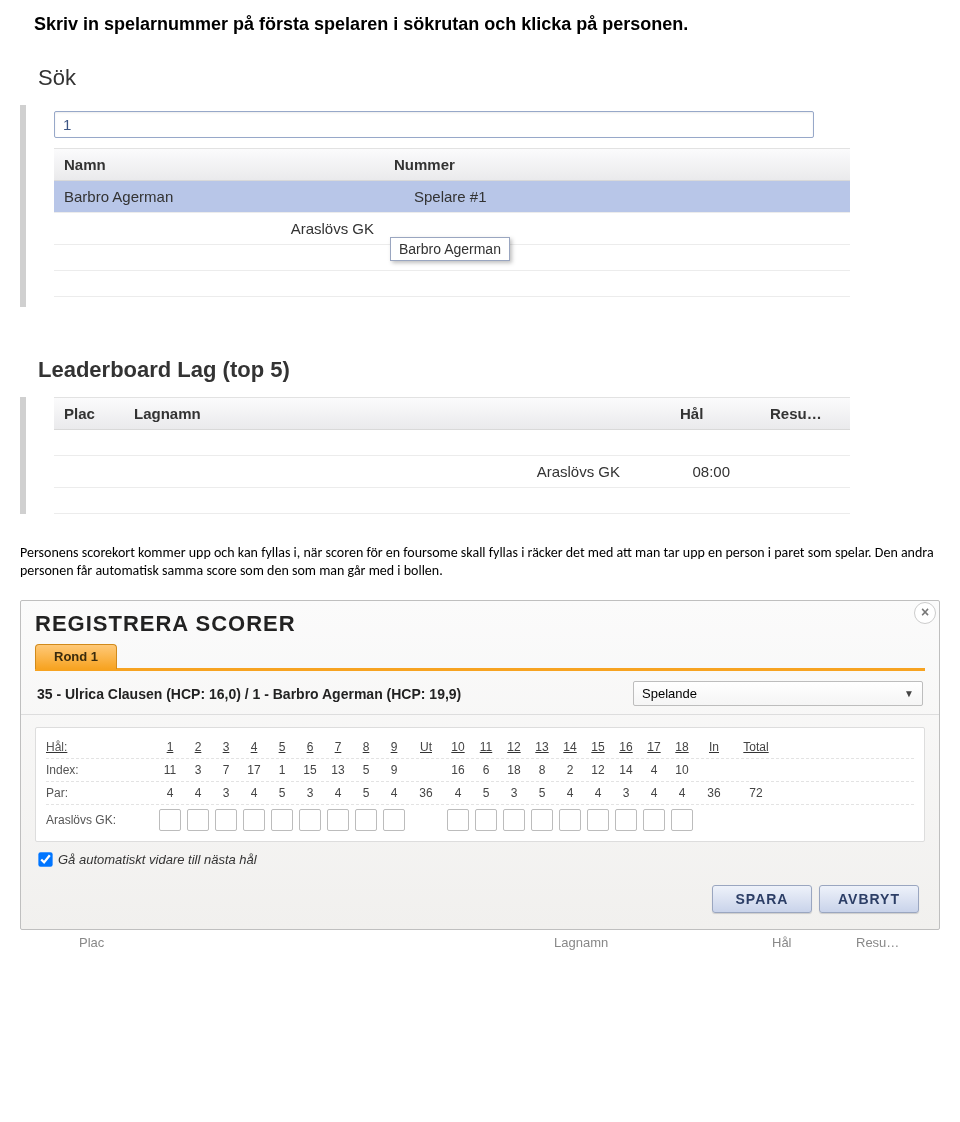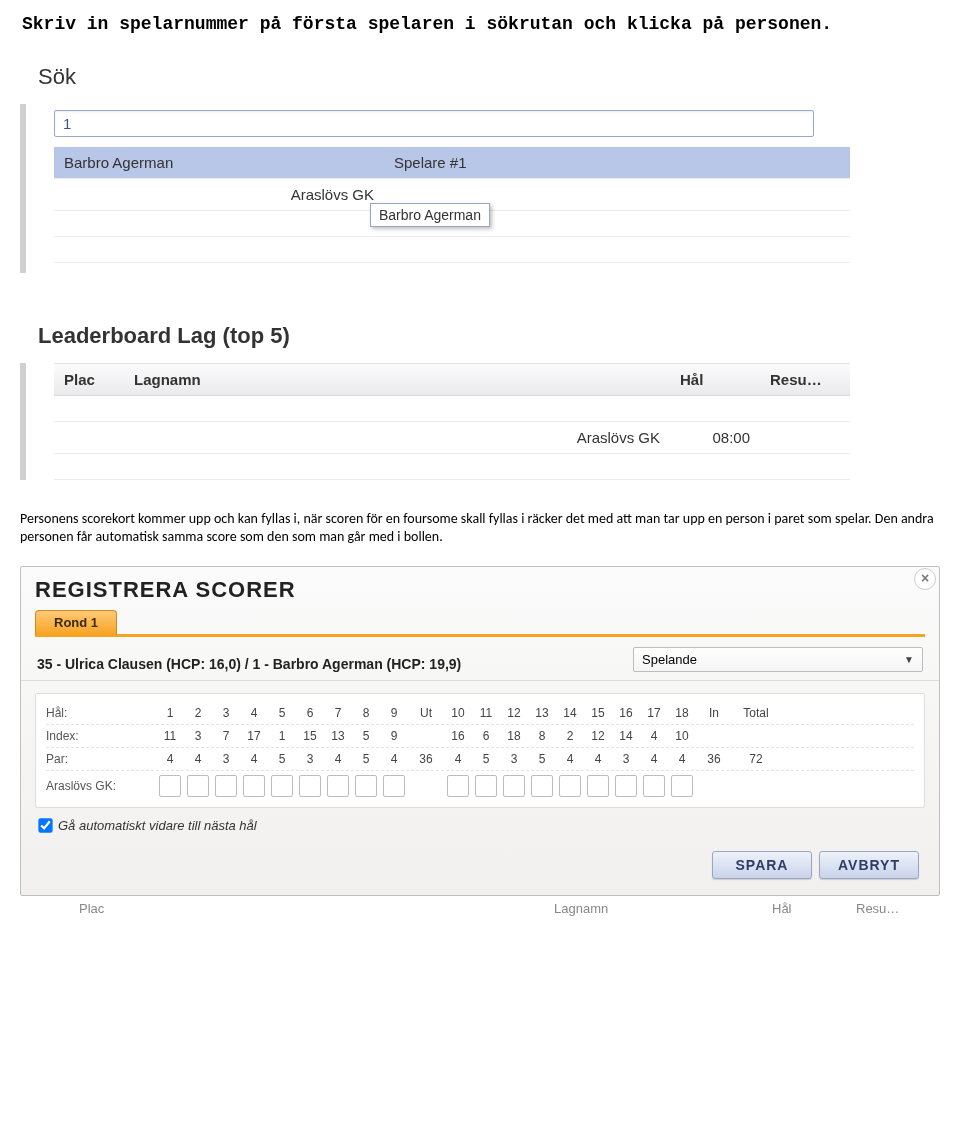--- a/index.html
+++ b/index.html
@@ -1,29 +1,29 @@
 <!DOCTYPE html>
 <html><head>
 <meta charset="utf-8">
 <style>
   * { box-sizing: border-box; margin: 0; padding: 0; }
   body { font-family: "Segoe UI", Arial, sans-serif; background: #fff; color: #000; }
   .page { width: 960px; margin: 0 auto; padding: 8px 20px 40px 20px; }
-  .instr { font-size: 18px; font-weight: 700; margin: 6px 0 30px 2px; font-family: Liberation Mono, monospace; }
+  .instr { font-size: 18px; font-weight: 700; margin: 6px 0 30px 14px; font-family: Liberation Sans, sans-serif; }
   .body-text { font-size: 14px; margin: 30px 0 20px 0; line-height: 1.3; font-family: "Calibri", Arial, sans-serif; }
 
   
   .shot1 { width: 830px; margin-left: 0; }
   .sok-heading { font-size: 22px; color: #333; margin: 15px 0 14px 18px; font-weight: 400; }
   .sok-block { border-left: 6px solid #d0d0d0; padding: 6px 0 10px 28px; margin-bottom: 50px; }
   .search-field { width: 760px; border: 1px solid #97a8c9; border-radius: 2px; padding: 4px 8px; font-size: 15px; color: #3c5583; background: #fff; box-shadow: inset 0 1px 2px rgba(0,0,0,0.08); }
   .grid { margin-top: 10px; }
   .ghead { display: flex; background: linear-gradient(#fbfbfc,#eaeaec); border-bottom: 1px solid #d9d9d9; border-top: 1px solid #e2e2e2; font-size: 15px; font-weight: 700; color: #333; }
   .ghead .gc { padding: 7px 10px; }
-  .grow { display: flex; font-size: 15px; color: #333; border-bottom: 1px solid #ececec; }
+  .grow { display: flex; font-size: 15px; color: #333; border-bottom: 1px solid #ececec; gap: 20px; }
   .grow .gc { padding: 7px 10px; }
   .row-selected { background: #b8c6e8; }
   .row-white { background: #fff; text-align: right; }
   .row-plain { background: #fff; height: 26px; }
   .grid1 .c1 { flex: 0 0 330px; }
   .grid1 .c2 { flex: 1; position: relative; }
   .tooltip { position: absolute; left: -14px; top: 24px; background: #fff; border: 1px solid #9aa6c0; padding: 3px 8px; font-size: 14px; color: #333; box-shadow: 2px 2px 4px rgba(0,0,0,0.25); white-space: nowrap; }
 
   .lb-heading { font-size: 22px; color: #333; margin: 0 0 14px 18px; font-weight: 700; }
   .lb-block { border-left: 6px solid #d0d0d0; padding: 0 0 0 28px; }
@@ -34,28 +34,28 @@
 
   
   .shot2-wrap { position: relative; width: 920px; margin-top: 10px; }
   .dim-banner { position: absolute; top: 3px; right: 36px; background: #fff; border:1px solid #ccc; border-radius: 2px; padding: 2px 10px; font-size: 12px; color: #555; letter-spacing: 1px; z-index: 1; }
   .close-x { position: absolute; top: 2px; right: 4px; width: 22px; height: 22px; border-radius: 11px; background: #fff; border: 1px solid #ccc; text-align: center; line-height: 19px; font-weight: 700; color: #777; font-size: 14px; z-index: 3; cursor: pointer; }
   .modal { position: relative; margin-top: 14px; border: 1px solid #bfbfbf; background: linear-gradient(#fbfbfb,#f1f0ee); border-radius: 2px; z-index: 2; padding-bottom: 10px; }
   .modal-title { font-size: 22px; font-weight: 700; letter-spacing: 1px; padding: 10px 14px 6px 14px; color: #222; }
   .tabs { padding: 0 14px; }
   .tab { display: inline-block; background: linear-gradient(#ffc978,#f7a321); border: 1px solid #d18a1b; border-bottom: none; border-radius: 4px 4px 0 0; padding: 4px 18px 5px 18px; font-size: 13px; font-weight: 700; color: #3a2b0d; position: relative; bottom: -1px; }
   .tab-rule { border-top: 3px solid #f7a321; margin: 0 14px; }
-  .player-row { display: flex; align-items: flex-end; padding: 10px 16px 8px 16px; border-bottom: 1px solid #ddd; }
+  .player-row { display: flex; align-items: center; padding: 10px 16px 8px 16px; border-bottom: 1px solid #ddd; }
   .player-name { font-size: 14px; font-weight: 700; color: #222; flex: 1; }
   .role-select { width: 290px; border: 1px solid #bdbdbd; border-radius: 2px; padding: 4px 8px; font-size: 13px; background: linear-gradient(#fff,#f5f5f5); display: flex; justify-content: space-between; align-items: center; cursor: pointer; }
   .chev { font-size: 10px; color: #444; }
 
   .score-panel { margin: 12px 14px 0 14px; background: #fff; border: 1px solid #ddd; border-radius: 2px; padding: 8px 10px 6px 10px; }
   .srow { display: flex; align-items: center; font-size: 12px; color: #333; padding: 4px 0; border-top: 1px dashed #e3e3e3; }
-  .srow:first-child { border-top: none; }
+  .srow:first-child { border-top: none; text-decoration: underline; }
   .srow .lbl { flex: 0 0 110px; font-size: 12px; color: #555; }
   .scols { flex: 1; display: grid; grid-template-columns:
     repeat(9, 28px) 36px 
     repeat(9, 28px) 36px 
     48px; 
     gap: 0; align-items: center; }
   .scols span { text-align: center; font-size: 12px; color: #444; }
   .score-input { width: 22px; height: 22px; border: 1px solid #bcbcbc; border-radius: 2px; margin: 0 auto; display: block; text-align: center; font-size: 12px; }
   .auto-row { display: flex; align-items: center; gap: 6px; padding: 10px 18px 0 18px; font-size: 13px; color: #333; font-style: italic; }
   .auto-row input { transform: scale(1.1); }
@@ -73,20 +73,24 @@
 <body>
 <div class="page">
 
 <p class="instr">Skriv in spelarnummer på första spelaren i sökrutan och klicka på personen.</p>
 
 <div class="shot1">
   <div class="sok-heading">Sök</div>
   <div class="sok-block">
     <input class="search-field" value="1" style="">
     <div class="grid grid1">
+      <div class="ghead">
+        <div class="gc c1">Namn</div>
+        <div class="gc c2">Nummer</div>
+      </div>
       <div class="grow row-selected">
         <div class="gc c1">Barbro Agerman</div>
         <div class="gc c2">Spelare #1</div>
       </div>
       <div class="grow row-white" style="position:relative;">
         <div class="gc c1">Araslövs GK</div>
         <div class="gc c2">
           <span class="tooltip">Barbro Agerman</span>
         </div>
       </div>

